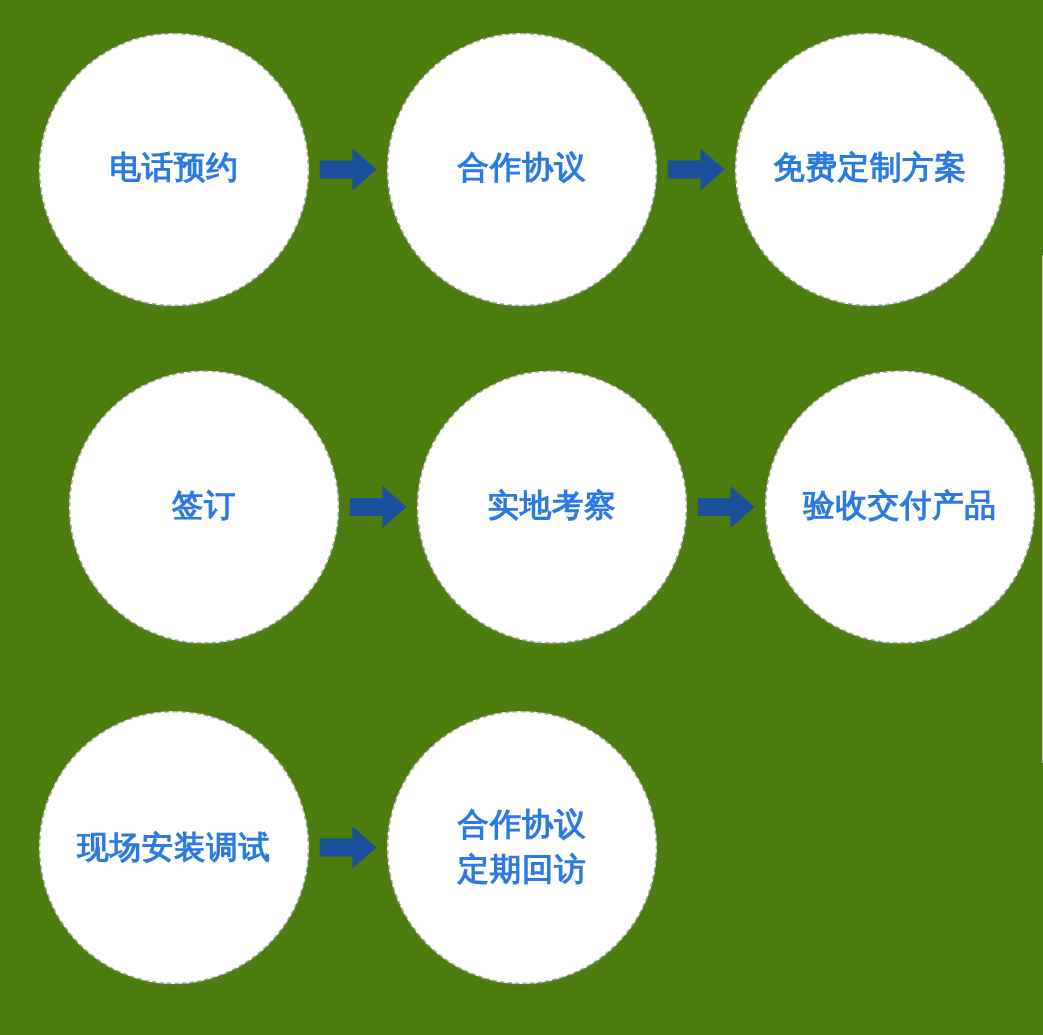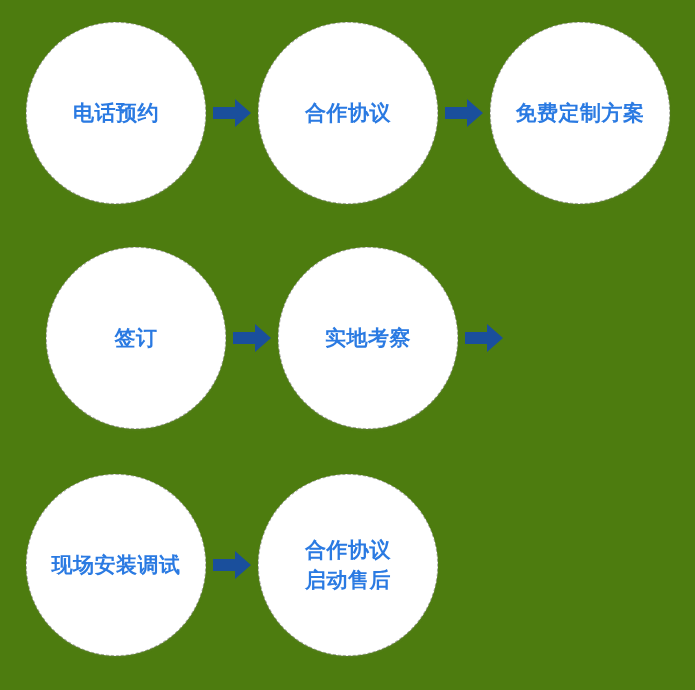--- a/index.html
+++ b/index.html
@@ -147,20 +147,25 @@
           <span class="line">实地考察</span>
         </div>
       </div>
 
       <div class="arrow">
         <svg width="38" height="28" viewBox="0 0 38 28" aria-hidden="true">
           <path d="M0 8 L22 8 L22 0 L38 14 L22 28 L22 20 L0 20 Z" fill="#1a4f9c"></path>
         </svg>
       </div>
 
+      <div class="node">
+        <div class="node-label">
+          <span class="line">验收交付产品</span>
+        </div>
+      </div>
 
     </div>
   </div>
 
   <div class="flow-row" id="row-2">
     <div class="row-inner">
 
       <div class="node">
         <div class="node-label">
           <span class="line">现场安装调试</span>
@@ -169,20 +174,20 @@
 
       <div class="arrow">
         <svg width="38" height="28" viewBox="0 0 38 28" aria-hidden="true">
           <path d="M0 8 L22 8 L22 0 L38 14 L22 28 L22 20 L0 20 Z" fill="#1a4f9c"></path>
         </svg>
       </div>
 
       <div class="node">
         <div class="node-label">
           <span class="line">合作协议</span>
-          <span class="line">启动售后</span>
+          <span class="line">定期回访</span>
         </div>
       </div>
 
     </div>
   </div>
 
 </div>
 
 </body></html>

